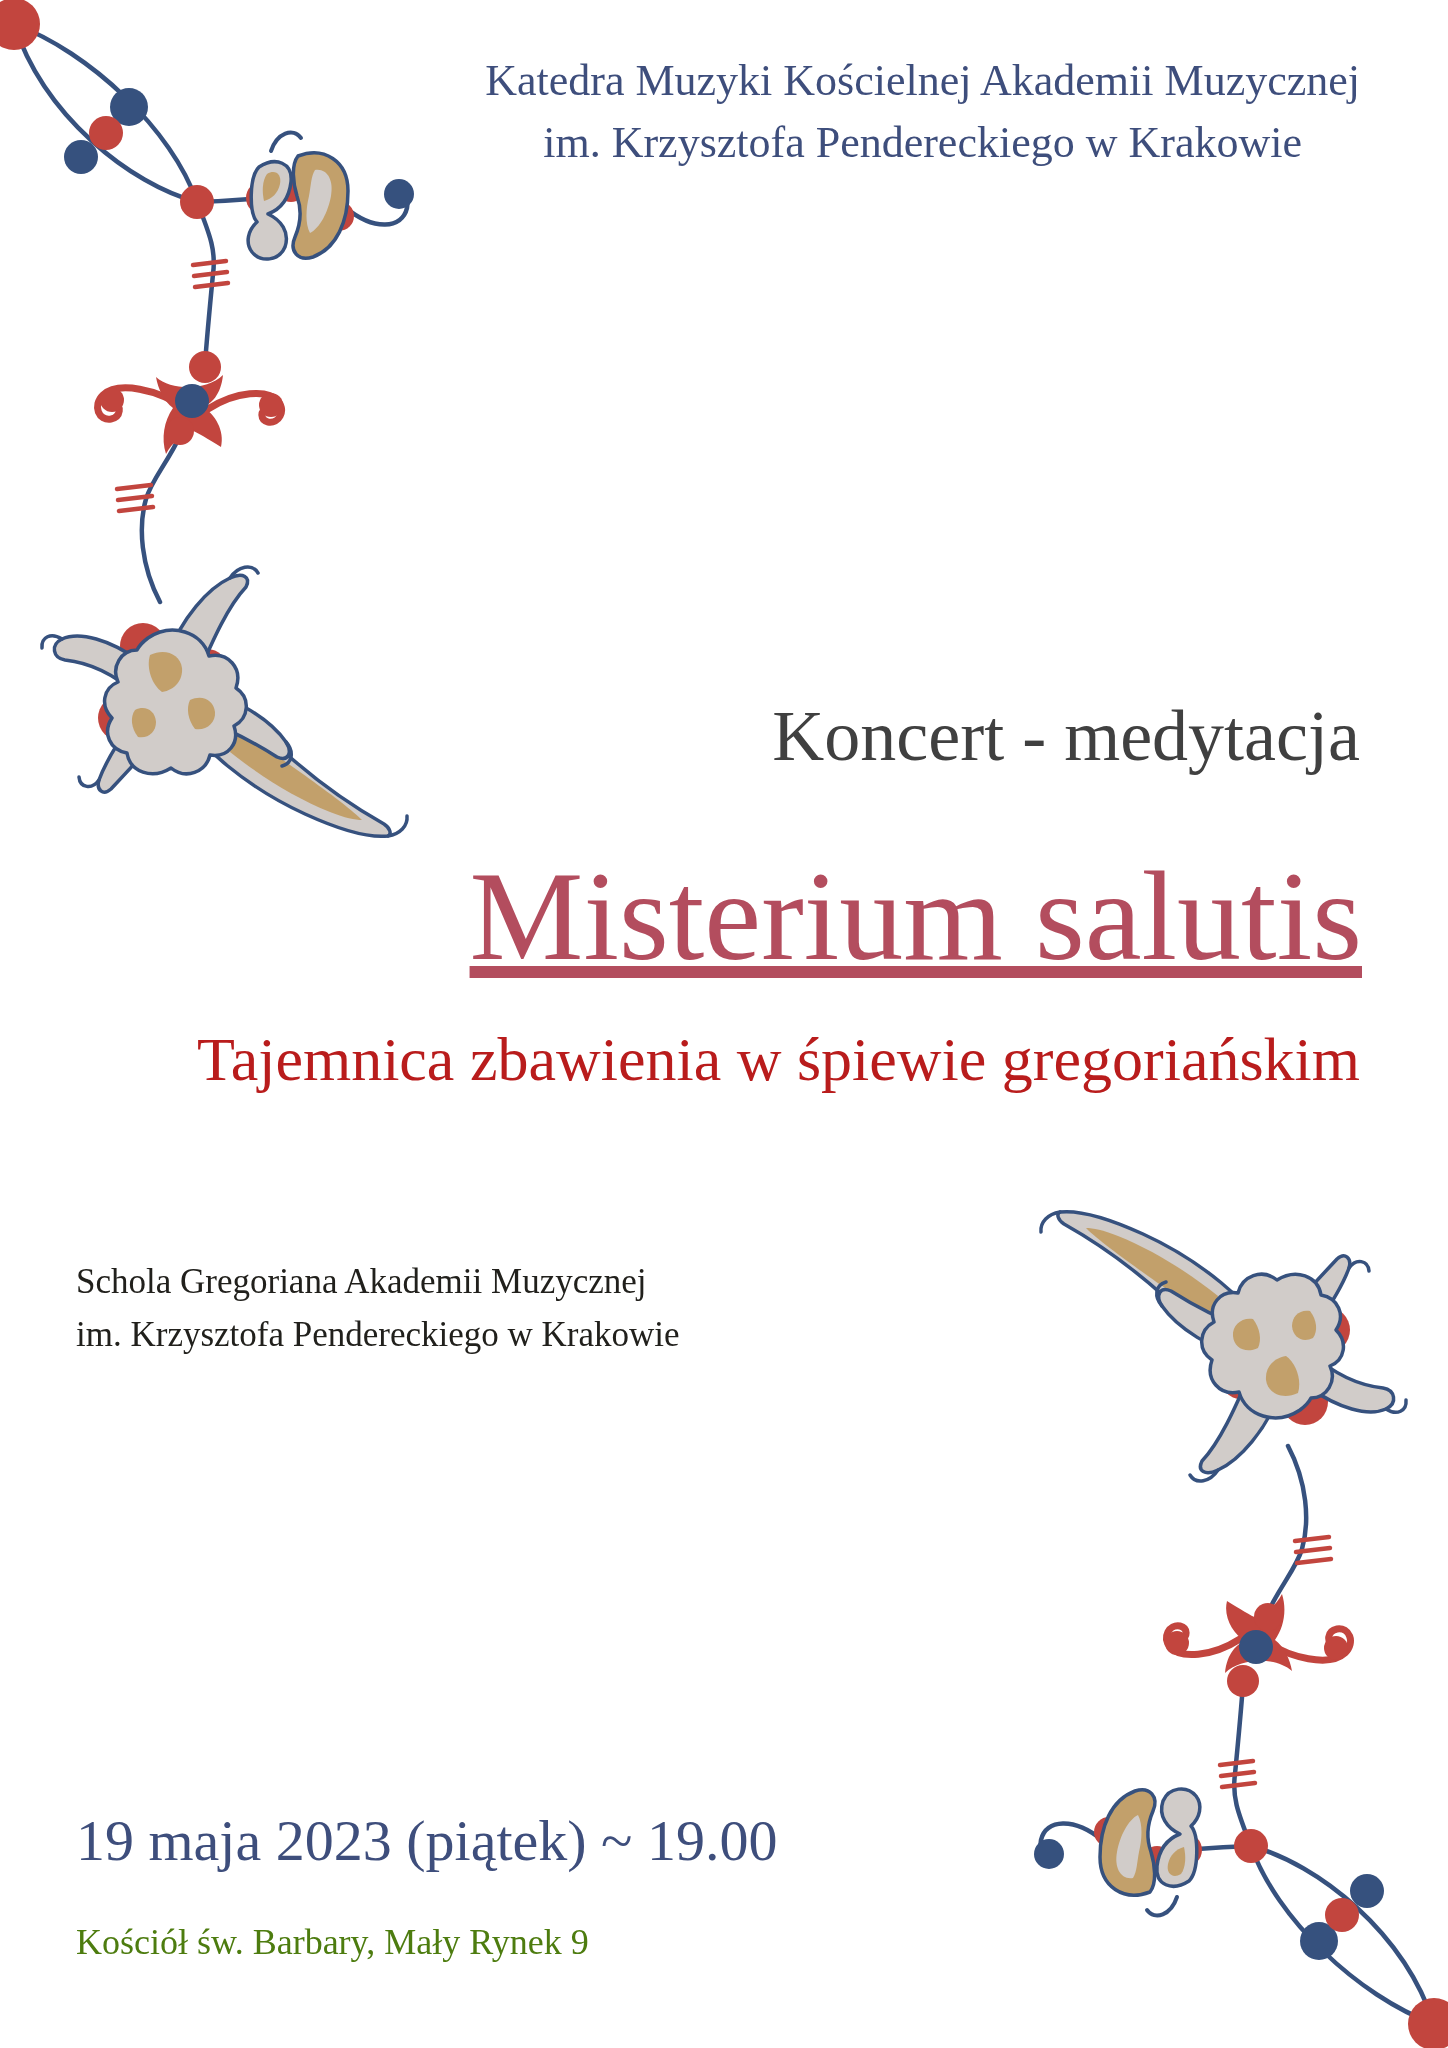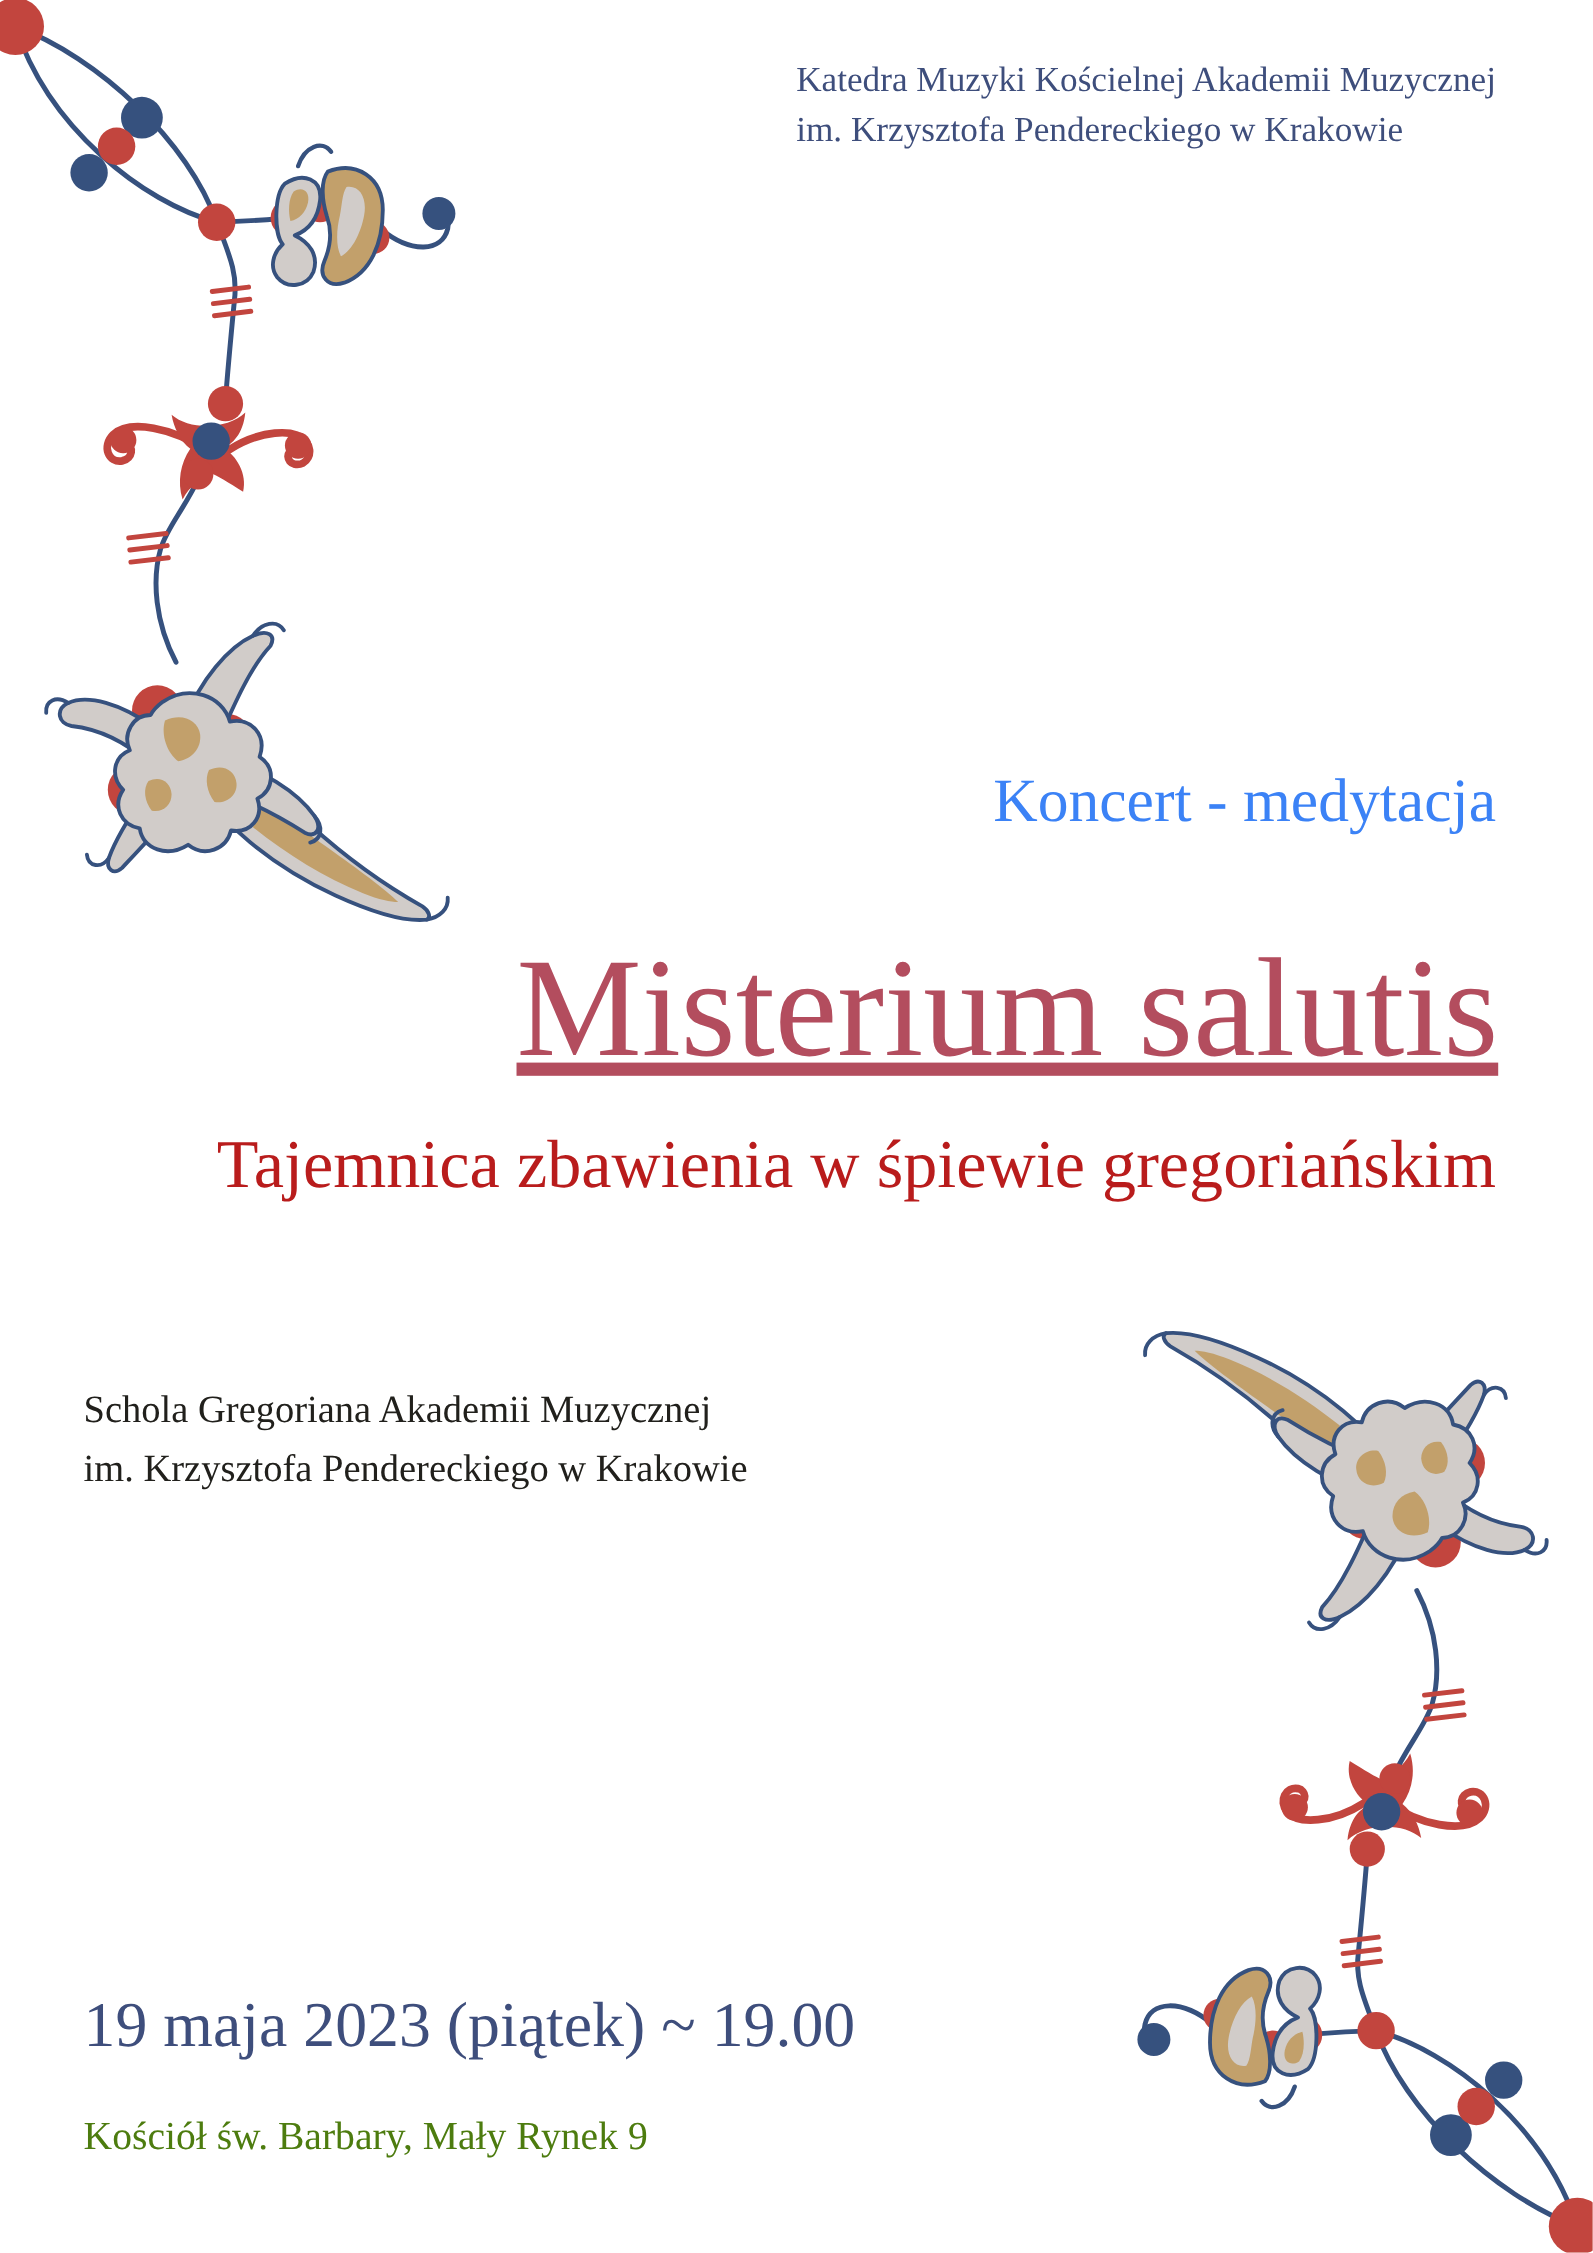--- a/index.html
+++ b/index.html
@@ -6,25 +6,25 @@
   body{
     width:1448px;height:2048px;position:relative;overflow:hidden;
     background:#ffffff;
     font-family:"Liberation Serif","DejaVu Serif",serif;
   }
   .orn{position:absolute;pointer-events:none;}
   .orn-tl{left:0;top:0;width:430px;height:850px;}
   .orn-br{right:0;bottom:0;width:430px;height:850px;}
   .organizer{
     position:absolute;top:50px;right:88px;
-    font-size:32px;line-height:1.42;color:#3e4e7c;text-align:left;
+    font-size:44px;line-height:1.42;color:#3e4e7c;text-align:center;
   }
   .kicker{
     position:absolute;top:700px;right:88px;
-    font-size:56px;line-height:1;color:#3b82f6;white-space:nowrap;
+    font-size:72px;line-height:1;color:#404040;white-space:nowrap;
   }
   .title{
     position:absolute;top:852px;right:86px;margin:0;
     font-size:128px;line-height:1;font-weight:400;color:#b34d5e;white-space:nowrap;text-decoration:underline;
   }
   .subtitle{
     position:absolute;top:1012px;right:88px;
     font-size:62px;line-height:1;color:#b91c1c;white-space:nowrap;margin-top:16px;
   }
   .performers{

